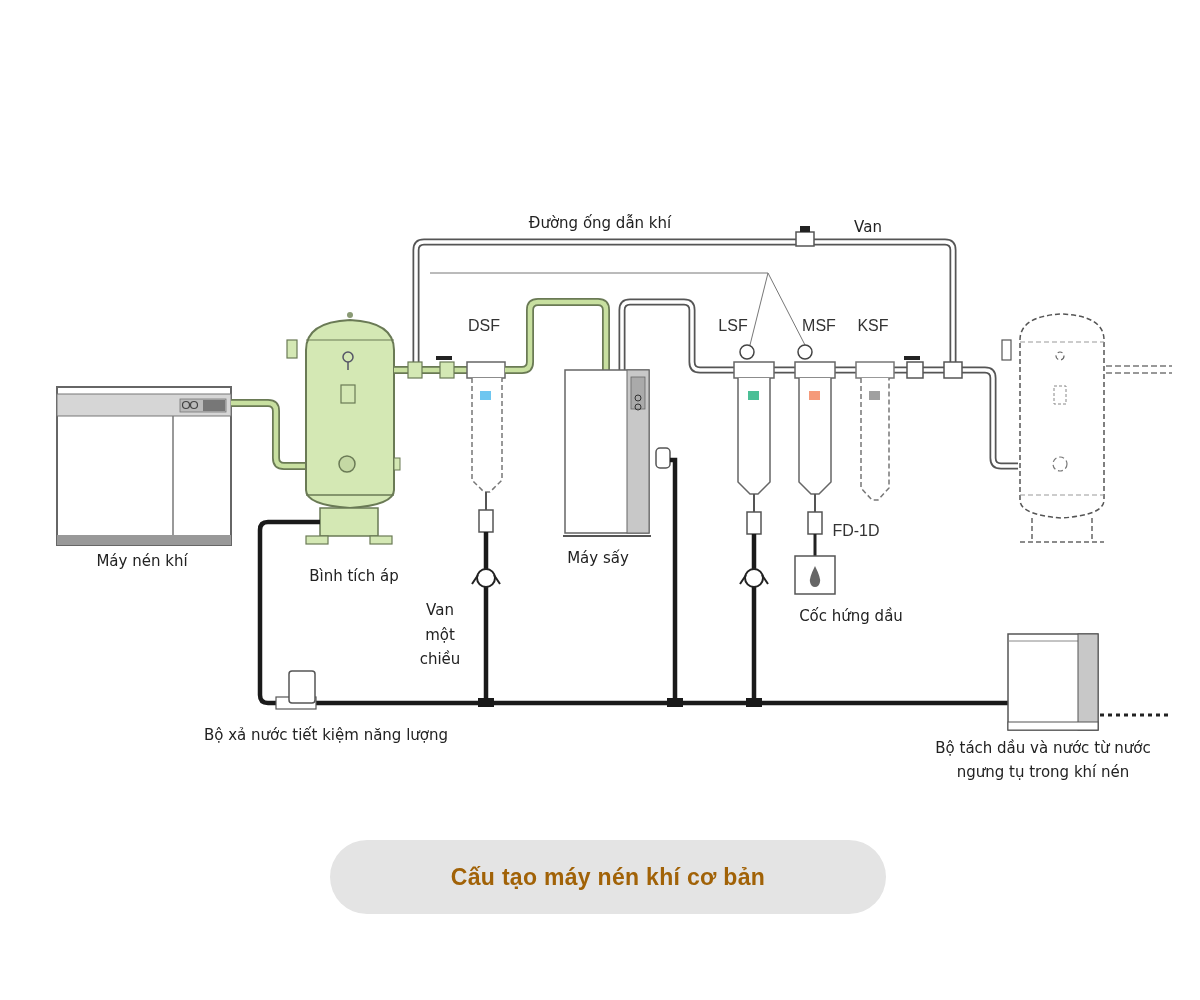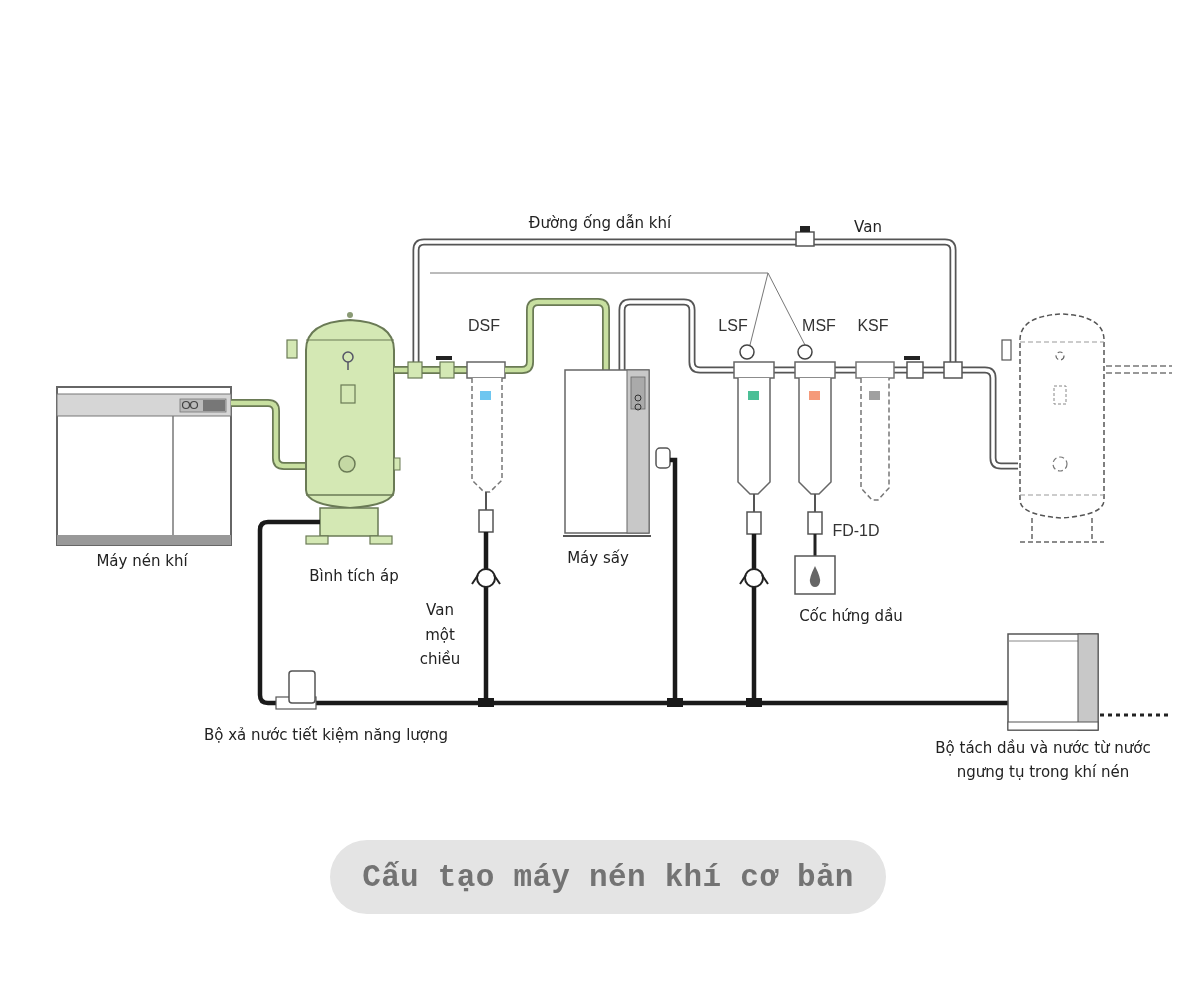--- a/index.html
+++ b/index.html
@@ -2,21 +2,21 @@
 <html><head>
 <meta charset="utf-8">
 <style>
   html, body { margin:0; padding:0; background:#ffffff; }
   body { width:1200px; height:1000px; position:relative; overflow:hidden; font-family:"DejaVu Sans", sans-serif; }
   #diagram { position:absolute; left:0; top:0; width:1200px; height:1000px; }
   .lbl { font-family:"DejaVu Sans", sans-serif; font-size:15px; fill:#222; }
   .lbl-c { font-family:"Liberation Sans", sans-serif; font-size:16px; fill:#333; }
   .title-pill { position:absolute; left:330px; top:840px; width:556px; height:74px; border-radius:37px; background:#e4e4e4;
     display:flex; align-items:center; justify-content:center; }
-  .title-pill span { font-family:Liberation Mono, monospace; font-weight:bold; font-size:31px; color:#737373; letter-spacing:0.3px; }
+  .title-pill span { font-family:Liberation Sans, sans-serif; font-weight:bold; font-size:23px; color:#a16207; letter-spacing:0.3px; }
 </style>
 </head>
 <body>
 
 <svg id="diagram" viewBox="0 0 1200 1000" xmlns="http://www.w3.org/2000/svg">
   <defs>
     <style>
       .pipe { fill:none; stroke:#555; stroke-width:7; }
       .pipe-in { fill:none; stroke:#fff; stroke-width:3.5; }
       .gpipe { fill:none; stroke:#6a7a55; stroke-width:8; }

